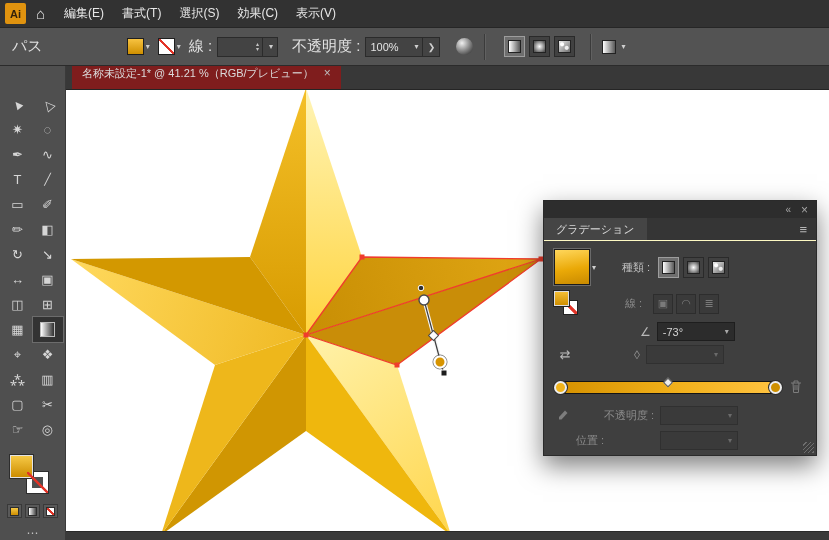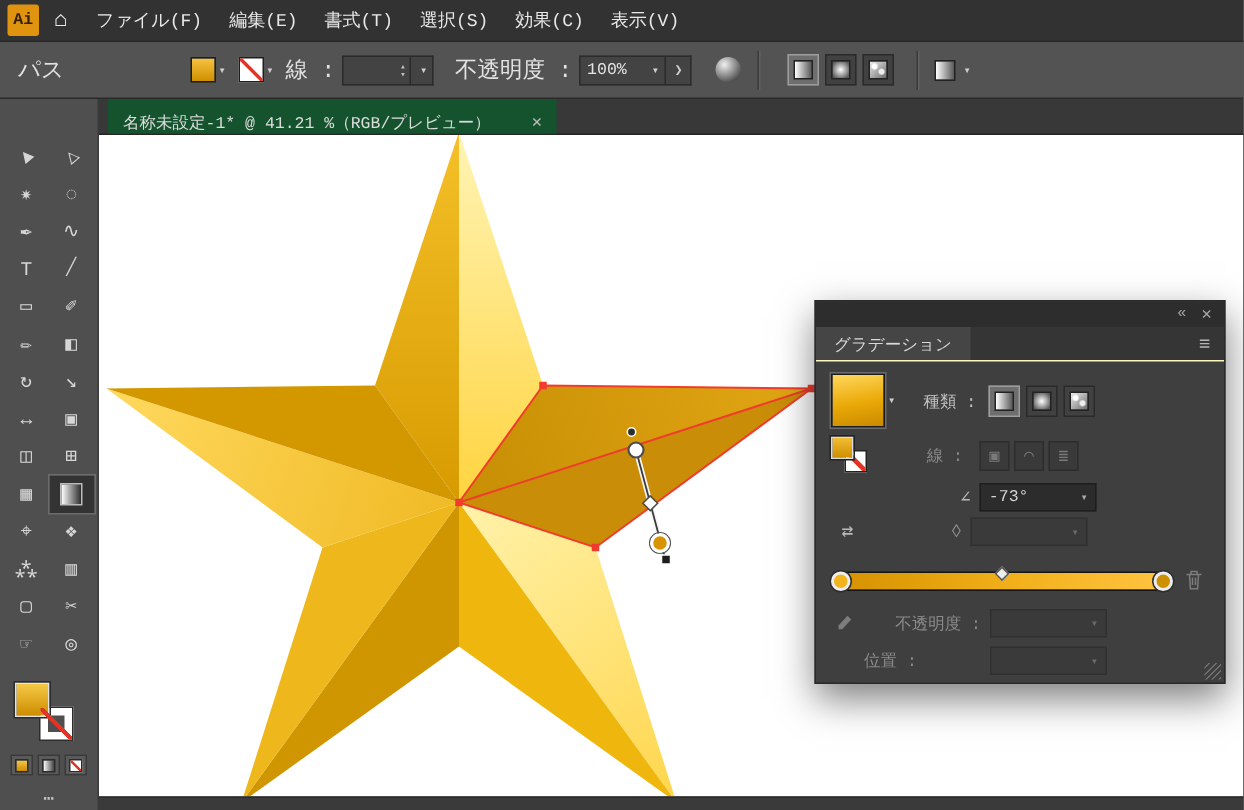--- a/index.html
+++ b/index.html
@@ -1,18 +1,18 @@
 <!DOCTYPE html>
 <html><head>
 <meta charset="utf-8">
 <style>
   *{margin:0;padding:0;box-sizing:border-box}
   html,body{background:#222}
   .app{position:relative;width:829px;height:540px;overflow:hidden;
-       font-family:Liberation Mono, monospace;
+       font-family:Liberation Sans, sans-serif;
        background:#4f4f4f;color:#ddd;font-size:12px}
 
   
   .menubar{position:absolute;left:0;top:0;width:829px;height:28px;background:#323232;
            display:flex;align-items:center;border-bottom:1px solid #262626}
   .ai-logo{width:21px;height:21px;margin:0 8px 0 5px;background:#e0930f;color:#33210a;
            font-weight:bold;font-size:11px;display:flex;align-items:center;justify-content:center;border-radius:2px}
   .home{color:#e8e8e8;font-size:15px;margin:0 10px 0 2px}
   .menu-item{padding:0 9px;height:100%;display:flex;align-items:center;color:#e8e8e8;font-size:12px;white-space:nowrap}
 
@@ -48,21 +48,21 @@
   .g-radial{background:radial-gradient(circle,#ffffff 0%,#585858 85%)}
   .g-free{background:radial-gradient(circle at 28% 30%,#fff 0 1.5px,transparent 2.5px),
                      radial-gradient(circle at 70% 62%,#eee 0 1.5px,transparent 2.5px),
                      linear-gradient(135deg,#ececec,#6c6c6c)}
   .edit-grad{display:flex;align-items:center;gap:3px}
   .g.small{width:14px;height:14px}
 
   
   .tabbar{position:absolute;left:66px;top:66px;width:763px;height:24px;background:#383838;
           border-bottom:1px solid #252525;display:flex;align-items:stretch}
-  .tab{margin-left:6px;background:#14532d;display:flex;align-items:flex-end;padding:0 10px;gap:27px;
+  .tab{margin-left:6px;background:#7f1d1d;display:flex;align-items:flex-start;padding:0 10px;gap:10px;
        color:#dcdcdc;font-size:11px;white-space:nowrap}
   .tab-close{color:#bdbdbd;font-size:12px}
 
   
   .toolbar{position:absolute;left:0;top:66px;width:66px;height:474px;background:#4f4f4f;
            border-right:1px solid #3a3a3a;display:flex;flex-direction:column;align-items:center;padding-top:26px}
   .tool-grid{display:grid;grid-template-columns:30px 30px}
   .tool{width:30px;height:25px;display:flex;align-items:center;justify-content:center}
   .tg{font-size:13px;color:#d6d6d6;line-height:1}
   .tool.active{background:#333333;outline:1px solid #6c6c6c}
@@ -145,21 +145,20 @@
 </head>
 <body>
 
 <div class="app" data-name="illustrator-window">
 
   <div class="menubar" data-name="menubar">
     <div class="ai-logo" data-name="app-logo">
         <span data-name="app-logo-text">Ai</span>
       </div>
     <div class="home" data-name="home-icon"><span>⌂</span></div>
-    <div class="menu-item" data-name="menu-file">ファイル(F)</div>
     <div class="menu-item" data-name="menu-edit">編集(E)</div>
     <div class="menu-item" data-name="menu-type">書式(T)</div>
     <div class="menu-item" data-name="menu-select">選択(S)</div>
     <div class="menu-item" data-name="menu-effect">効果(C)</div>
     <div class="menu-item" data-name="menu-view">表示(V)</div>
   </div>
 
   <div class="controlbar" data-name="control-bar">
     <span class="cb-label sel-type" data-name="selection-type-label">パス</span>
     <div class="cb-gap" data-name="spacer"></div>

